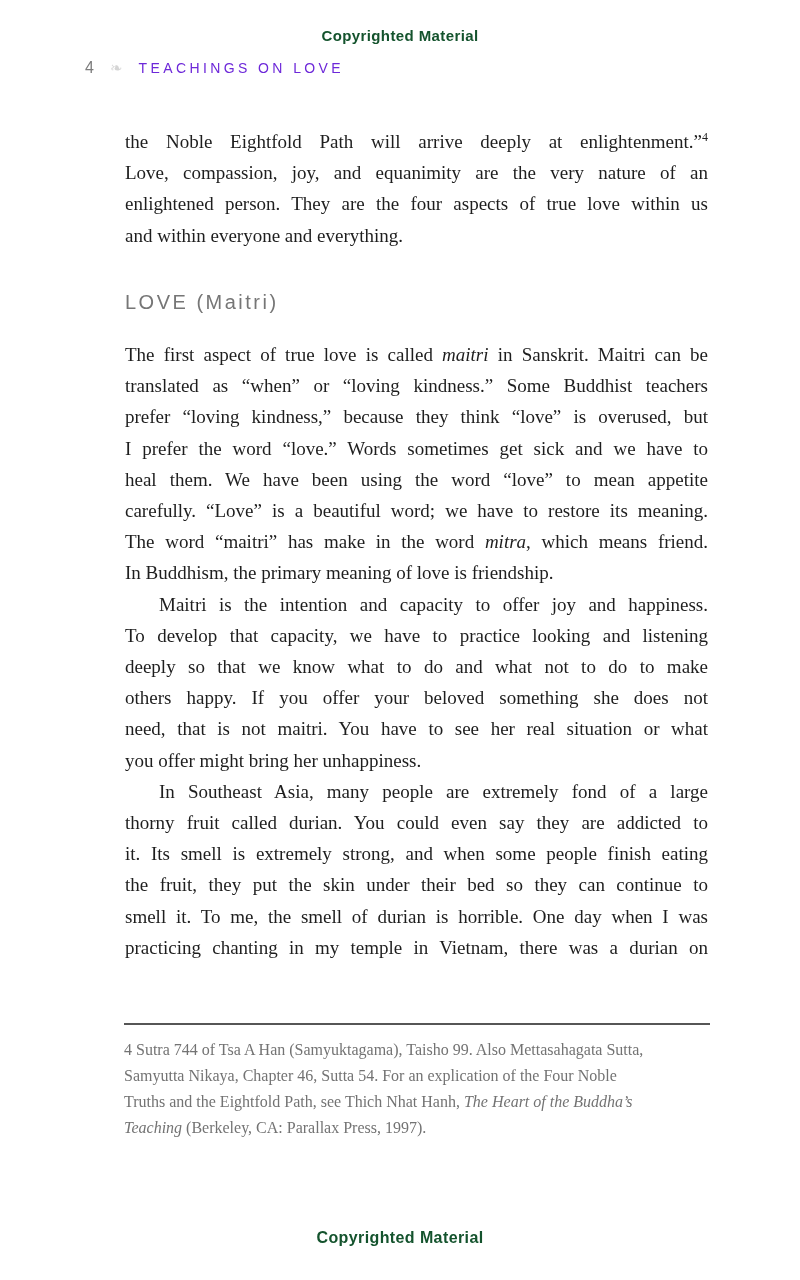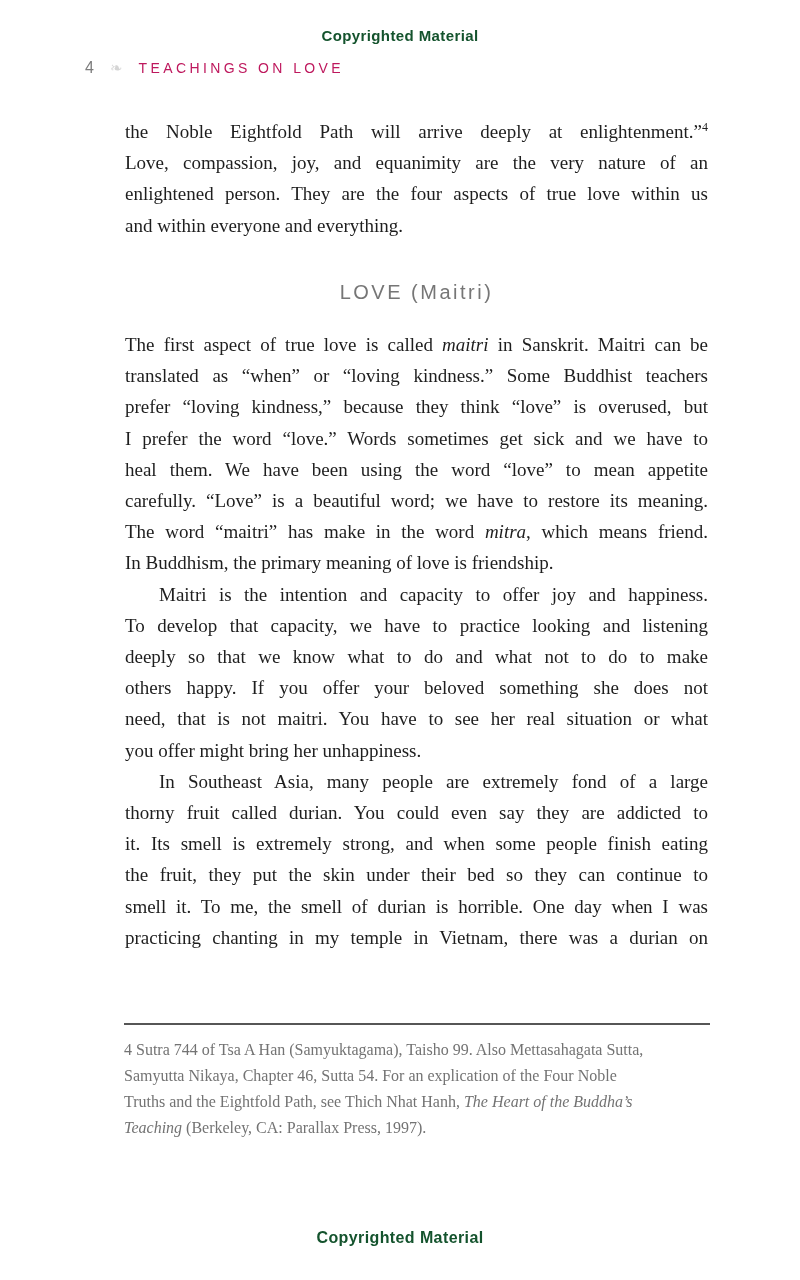--- a/index.html
+++ b/index.html
@@ -44,27 +44,27 @@
   .ornament {
     margin-left: 15px;
     font-size: 15px;
     color: #8a8a8a;
     opacity: 0.35;
   }
   .book-title {
     margin-left: 16px;
     font-size: 14px;
     letter-spacing: 3.4px;
-    color: #be185d;
+    color: #6d28d9;
   }
 
   .text-block {
     position: absolute;
     left: 125px;
-    top: 116px;
+    top: 126px;
     width: 583px;
     font-family: "Liberation Serif", serif;
     font-size: 19px;
     line-height: 31.2px;
     color: #1e1e1e;
   }
   .ln {
     text-align: justify;
     text-align-last: justify;
     text-justify: inter-word;
@@ -76,21 +76,20 @@
   .it { font-style: italic; margin-top: 12px; }
   sup {
     font-size: 12px;
     line-height: 0;
     vertical-align: 7px;
     letter-spacing: 0;
   }
   .section-heading {
     margin: 36px 0 21px 0;
     line-height: 31.2px;
-    text-align: center;
     font-family: "Liberation Sans", sans-serif;
     font-size: 20px;
     font-weight: 400;
     letter-spacing: 2.5px;
     color: #767676;
     white-space: nowrap;
   }
 
   .footnote {
     position: absolute;

